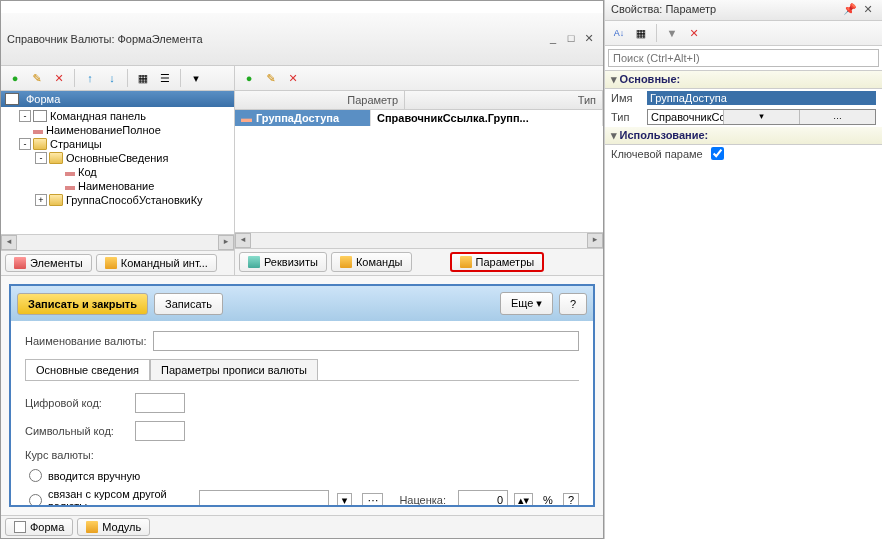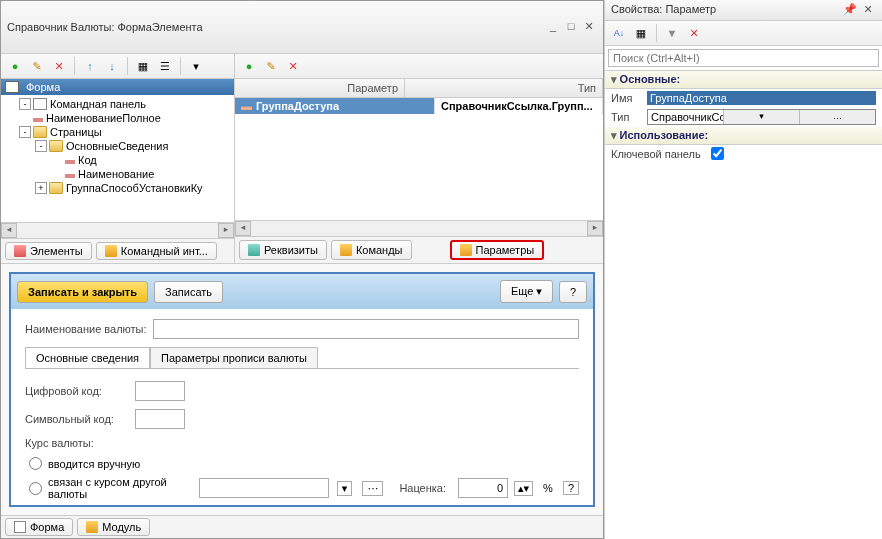--- a/index.html
+++ b/index.html
@@ -1,18 +1,18 @@
 <!DOCTYPE html>
 <html><head>
 <meta charset="utf-8">
 <style>
 * { box-sizing: border-box; margin: 0; padding: 0; font-family: Arial, sans-serif; font-size: 11px; }
 body { background: #fff; width: 882px; height: 539px; display: flex; }
 .main-window { width: 604px; height: 539px; border: 1px solid #999; display: flex; flex-direction: column; }
-.title-bar { background: linear-gradient(#fafafa,#e8e8e8); border-bottom: 1px solid #ccc; padding: 19px 6px; display: flex; align-items: center; }
+.title-bar { background: linear-gradient(#fafafa,#e8e8e8); border-bottom: 1px solid #ccc; padding: 19px 6px; display: flex; align-items: center; margin-top: 12px; }
 .title-bar span { flex: 1; color: #333; }
 .wbtn { width: 16px; height: 14px; margin-left: 2px; text-align: center; color: #555; cursor: pointer; }
 .toolbar { background: linear-gradient(#fafafa,#eee); border-bottom: 1px solid #ccc; padding: 2px 4px; display: flex; align-items: center; gap: 2px; }
 .tbtn { width: 20px; height: 20px; display: flex; align-items: center; justify-content: center; border: 1px solid transparent; border-radius: 2px; cursor: pointer; }
 .sep { width: 1px; height: 18px; background: #ccc; margin: 0 3px; }
 .content { flex: 1; display: flex; flex-direction: column; overflow: hidden; }
 .upper { display: flex; height: 210px; border-bottom: 1px solid #ccc; }
 .left-panel { width: 234px; border-right: 1px solid #ccc; display: flex; flex-direction: column; }
 .tree-header { background: linear-gradient(#5a8fc4,#3a70a8); color: #fff; padding: 2px 4px; display: flex; align-items: center; gap: 4px; }
 .tree { flex: 1; overflow: auto; padding: 2px; }
@@ -163,21 +163,21 @@
           <div class="tbtn" style="color:#2a2">●</div>
           <div class="tbtn" style="color:#c80">✎</div>
           <div class="tbtn" style="color:#d33">✕</div>
         </div>
         <div class="grid-header">
           <div class="gh-cell" style="width:170px">Параметр</div>
           <div class="gh-cell" style="flex:1">Тип</div>
         </div>
         <div style="flex:1;overflow:auto">
           <div class="grid-row sel">
-            <div class="gr-cell" style="width:200px;font-weight:bold"><span style="color:#fa8;margin-right:4px">▬</span><span>ГруппаДоступа</span></div>
+            <div class="gr-cell" style="width:136px;font-weight:bold"><span style="color:#fa8;margin-right:4px">▬</span><span>ГруппаДоступа</span></div>
             <div class="gr-cell" style="flex:1;background:#fff;color:#000;font-weight:bold">СправочникСсылка.Групп...</div>
           </div>
         </div>
         <div class="scroll-h">
           <div class="sc-btn">◂</div>
           <div class="sc-track"></div>
           <div class="sc-btn">▸</div>
         </div>
         <div class="tabs-row">
           <div class="tab-btn">
@@ -286,17 +286,17 @@
       <span class="prop-val">
           <span class="combo">
             <span>СправочникСсылка.ГруппыПользоват</span>
             <span class="cbtn">▾</span>
             <span class="cbtn">…</span>
           </span>
         </span>
     </div>
     <div class="prop-section">Использование:</div>
     <div class="prop-row">
-      <span class="prop-key" style="width:100px">Ключевой панель</span>
+      <span class="prop-key" style="width:100px">Ключевой параме</span>
       <input type="checkbox" checked="" style="">
     </div>
   </div>
 </div>
 
 </body></html>

